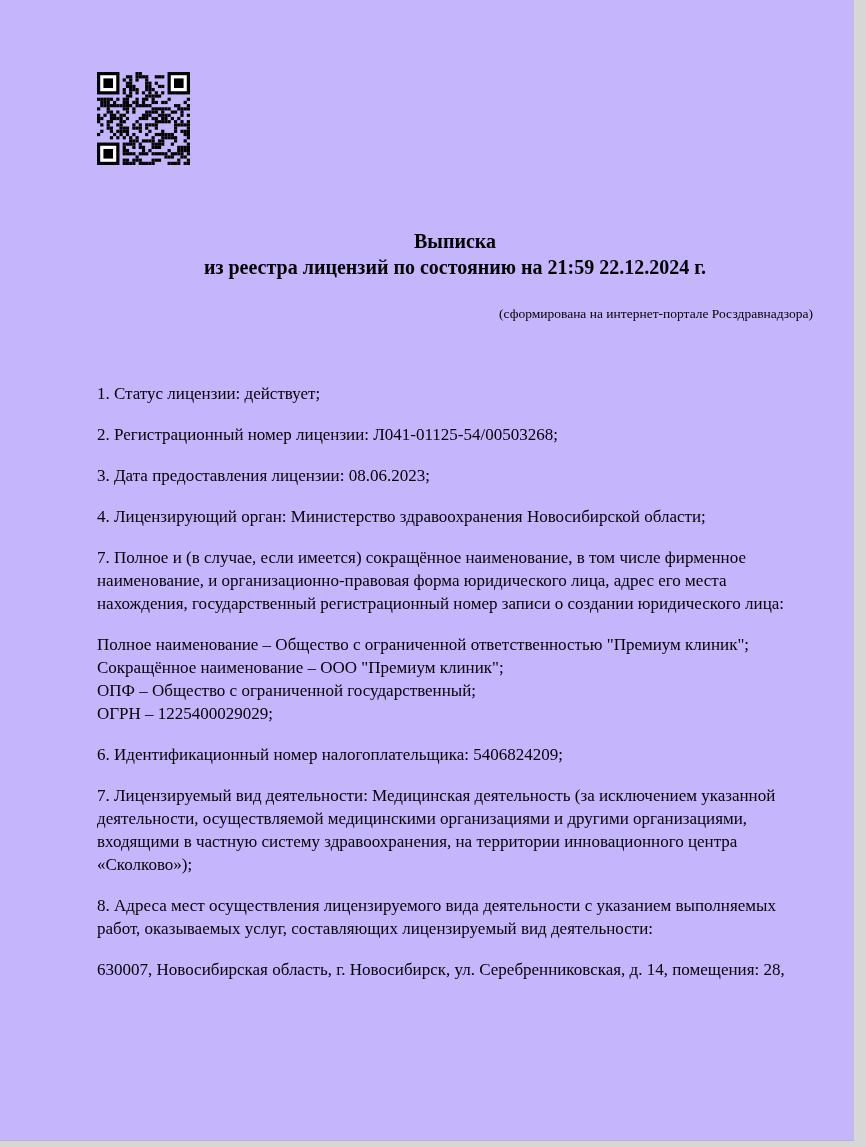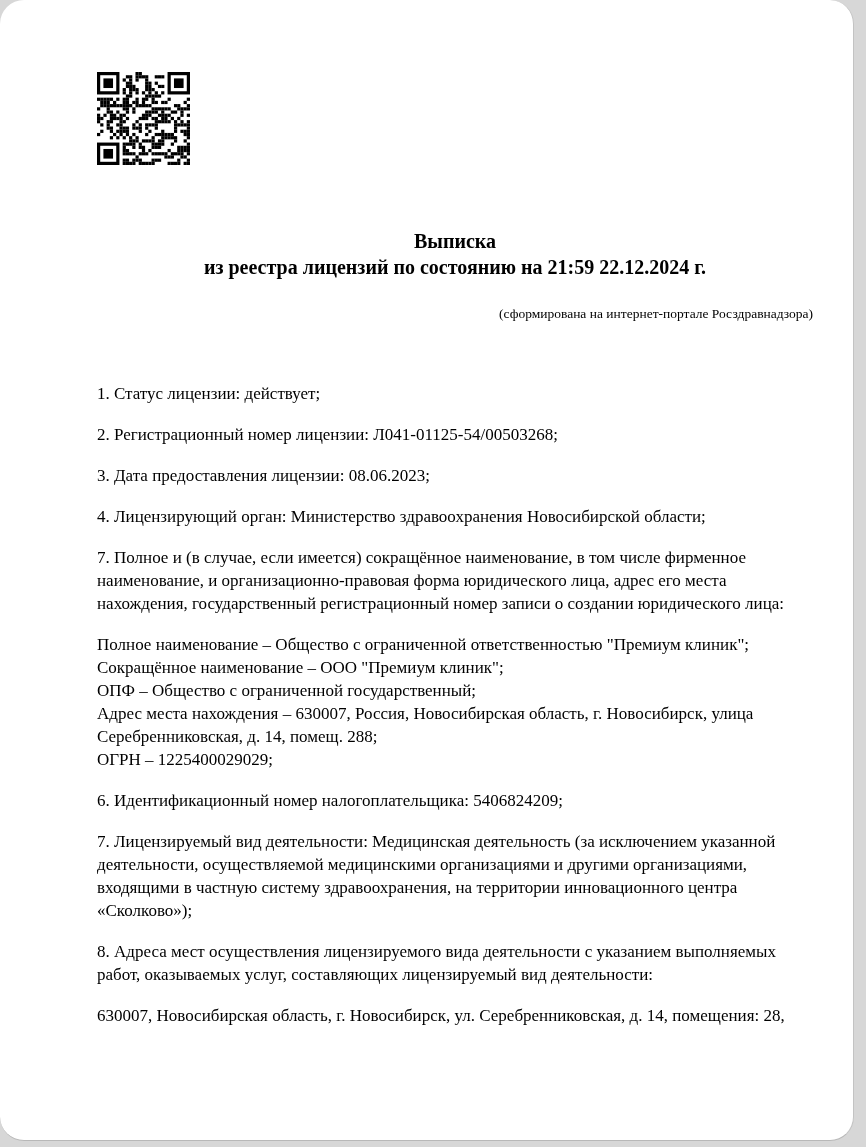--- a/index.html
+++ b/index.html
@@ -7,24 +7,23 @@
     width: 866px; height: 1147px;
     background: #d7d7d7;
     position: relative;
     overflow: hidden;
     font-family: "Liberation Serif", "DejaVu Serif", serif;
     color: #000;
   }
   .page {
     position: absolute; top: 0; left: 0;
     width: 853px; height: 1140px;
-    background: #ffffff;
+    background: #c4b5fd;
     border-right: 1px solid #c3c3c3;
     border-bottom: 1px solid #b8b8b8;
-    border-radius: 24px;
   }
   .qr {
     position: absolute; left: 97px; top: 72px;
     width: 93px; height: 93px;
   }
   .doc {
     position: absolute; left: 97px; top: 228px;
     width: 716px;
   }
   .title {
@@ -405,21 +404,20 @@
         <p>
           <span class="line">4. Лицензирующий орган: Министерство здравоохранения Новосибирской области;</span>
         </p>
         <p>
           <span class="line">7. Полное и (в случае, если имеется) сокращённое наименование, в том числе фирменное наименование, и организационно-правовая форма юридического лица, адрес его места нахождения, государственный регистрационный номер записи о создании юридического лица:</span>
         </p>
         <p>
           <span class="line">Полное наименование – Общество с ограниченной ответственностью "Премиум клиник";</span>
           <span class="line">Сокращённое наименование – ООО "Премиум клиник";</span>
           <span class="line">ОПФ – Общество с ограниченной государственный;</span>
-          <span class="line">Адрес места нахождения – 630007, Россия, Новосибирская область, г. Новосибирск, улица Серебренниковская, д. 14, помещ. 288;</span>
           <span class="line">ОГРН – 1225400029029;</span>
         </p>
         <p>
           <span class="line">6. Идентификационный номер налогоплательщика: 5406824209;</span>
         </p>
         <p>
           <span class="line">7. Лицензируемый вид деятельности: Медицинская деятельность (за исключением указанной деятельности, осуществляемой медицинскими организациями и другими организациями, входящими в частную систему здравоохранения, на территории инновационного центра «Сколково»);</span>
         </p>
         <p>
           <span class="line">8. Адреса мест осуществления лицензируемого вида деятельности с указанием выполняемых работ, оказываемых услуг, составляющих лицензируемый вид деятельности:</span>

